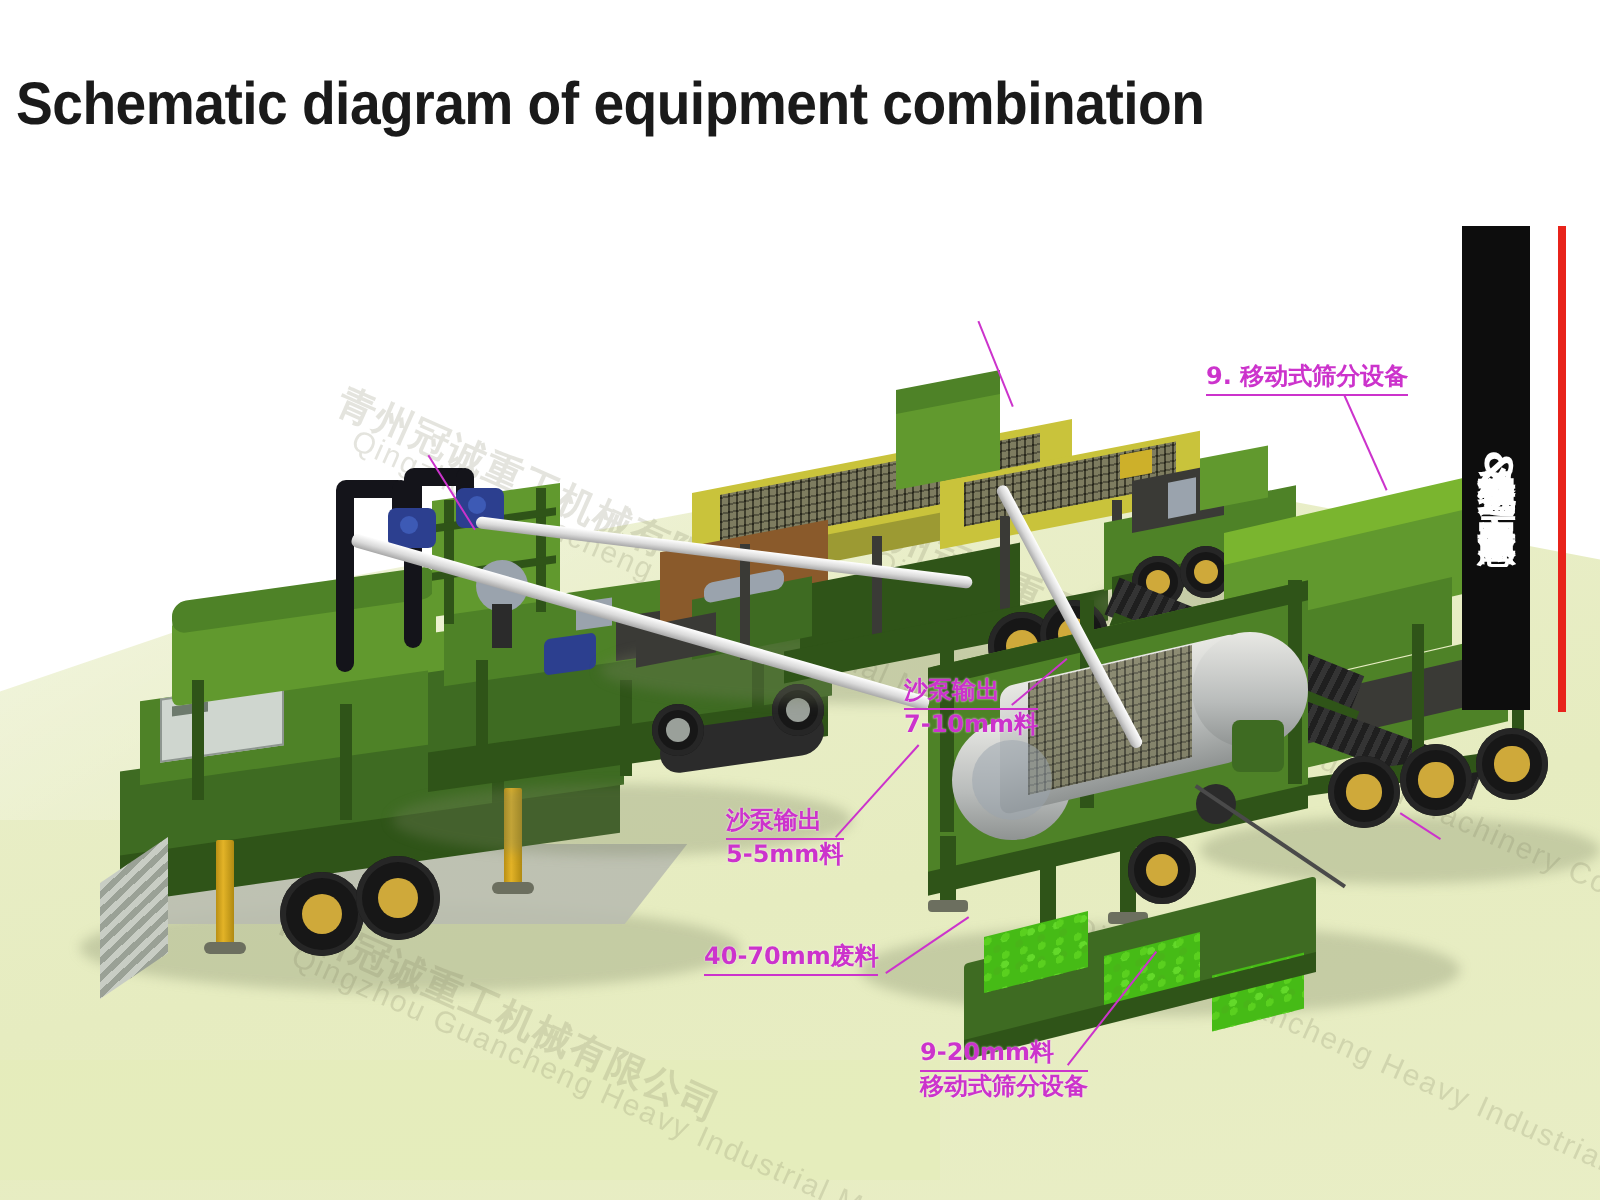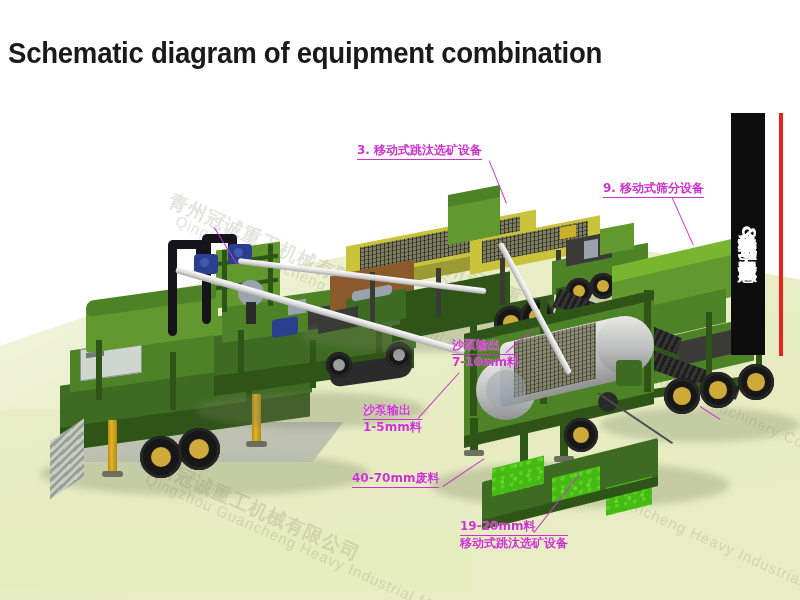--- a/index.html
+++ b/index.html
@@ -423,43 +423,40 @@
 
   <div class="title">Schematic diagram of equipment combination</div>
 
   <div class="lbl" style="left:603px; top:181px;">
     <span class="u">9. 移动式筛分设备</span>
   </div>
   <div class="leader" style="left:672px; top:197px; width:52px; transform:rotate(66deg);"></div>
 
   <div class="leader" style="left:214px; top:227px; width:44px; transform:rotate(58deg);"></div>
 
-  <div class="lbl" style="left:357px; top:143px;">
-    <span class="u">3. 移动式跳汰选矿设备</span>
-  </div>
   <div class="leader" style="left:489px; top:160px; width:46px; transform:rotate(68deg);"></div>
 
   <div class="lbl" style="left:452px; top:338px;">
     <span class="n u">沙泵输出</span>
     <span class="n">7-10mm料</span>
   </div>
   <div class="leader" style="left:506px; top:352px; width:36px; transform:rotate(-40deg);"></div>
 
   <div class="lbl" style="left:363px; top:403px;">
     <span class="n u">沙泵输出</span>
-    <span class="n">1-5mm料</span>
+    <span class="n">5-5mm料</span>
   </div>
   <div class="leader" style="left:418px; top:418px; width:62px; transform:rotate(-48deg);"></div>
 
   <div class="leader" style="left:700px; top:406px; width:24px; transform:rotate(33deg);"></div>
 
   <div class="lbl" style="left:352px; top:471px;">
     <span class="u">40-70mm废料</span>
   </div>
   <div class="leader" style="left:443px; top:486px; width:50px; transform:rotate(-34deg);"></div>
 
   <div class="lbl" style="left:460px; top:519px;">
-    <span class="n u">19-20mm料</span>
-    <span class="n">移动式跳汰选矿设备</span>
+    <span class="n u">9-20mm料</span>
+    <span class="n">移动式筛分设备</span>
   </div>
   <div class="leader" style="left:534px; top:532px; width:72px; transform:rotate(-52deg);"></div>
 
 </div>
 
 </body></html>

